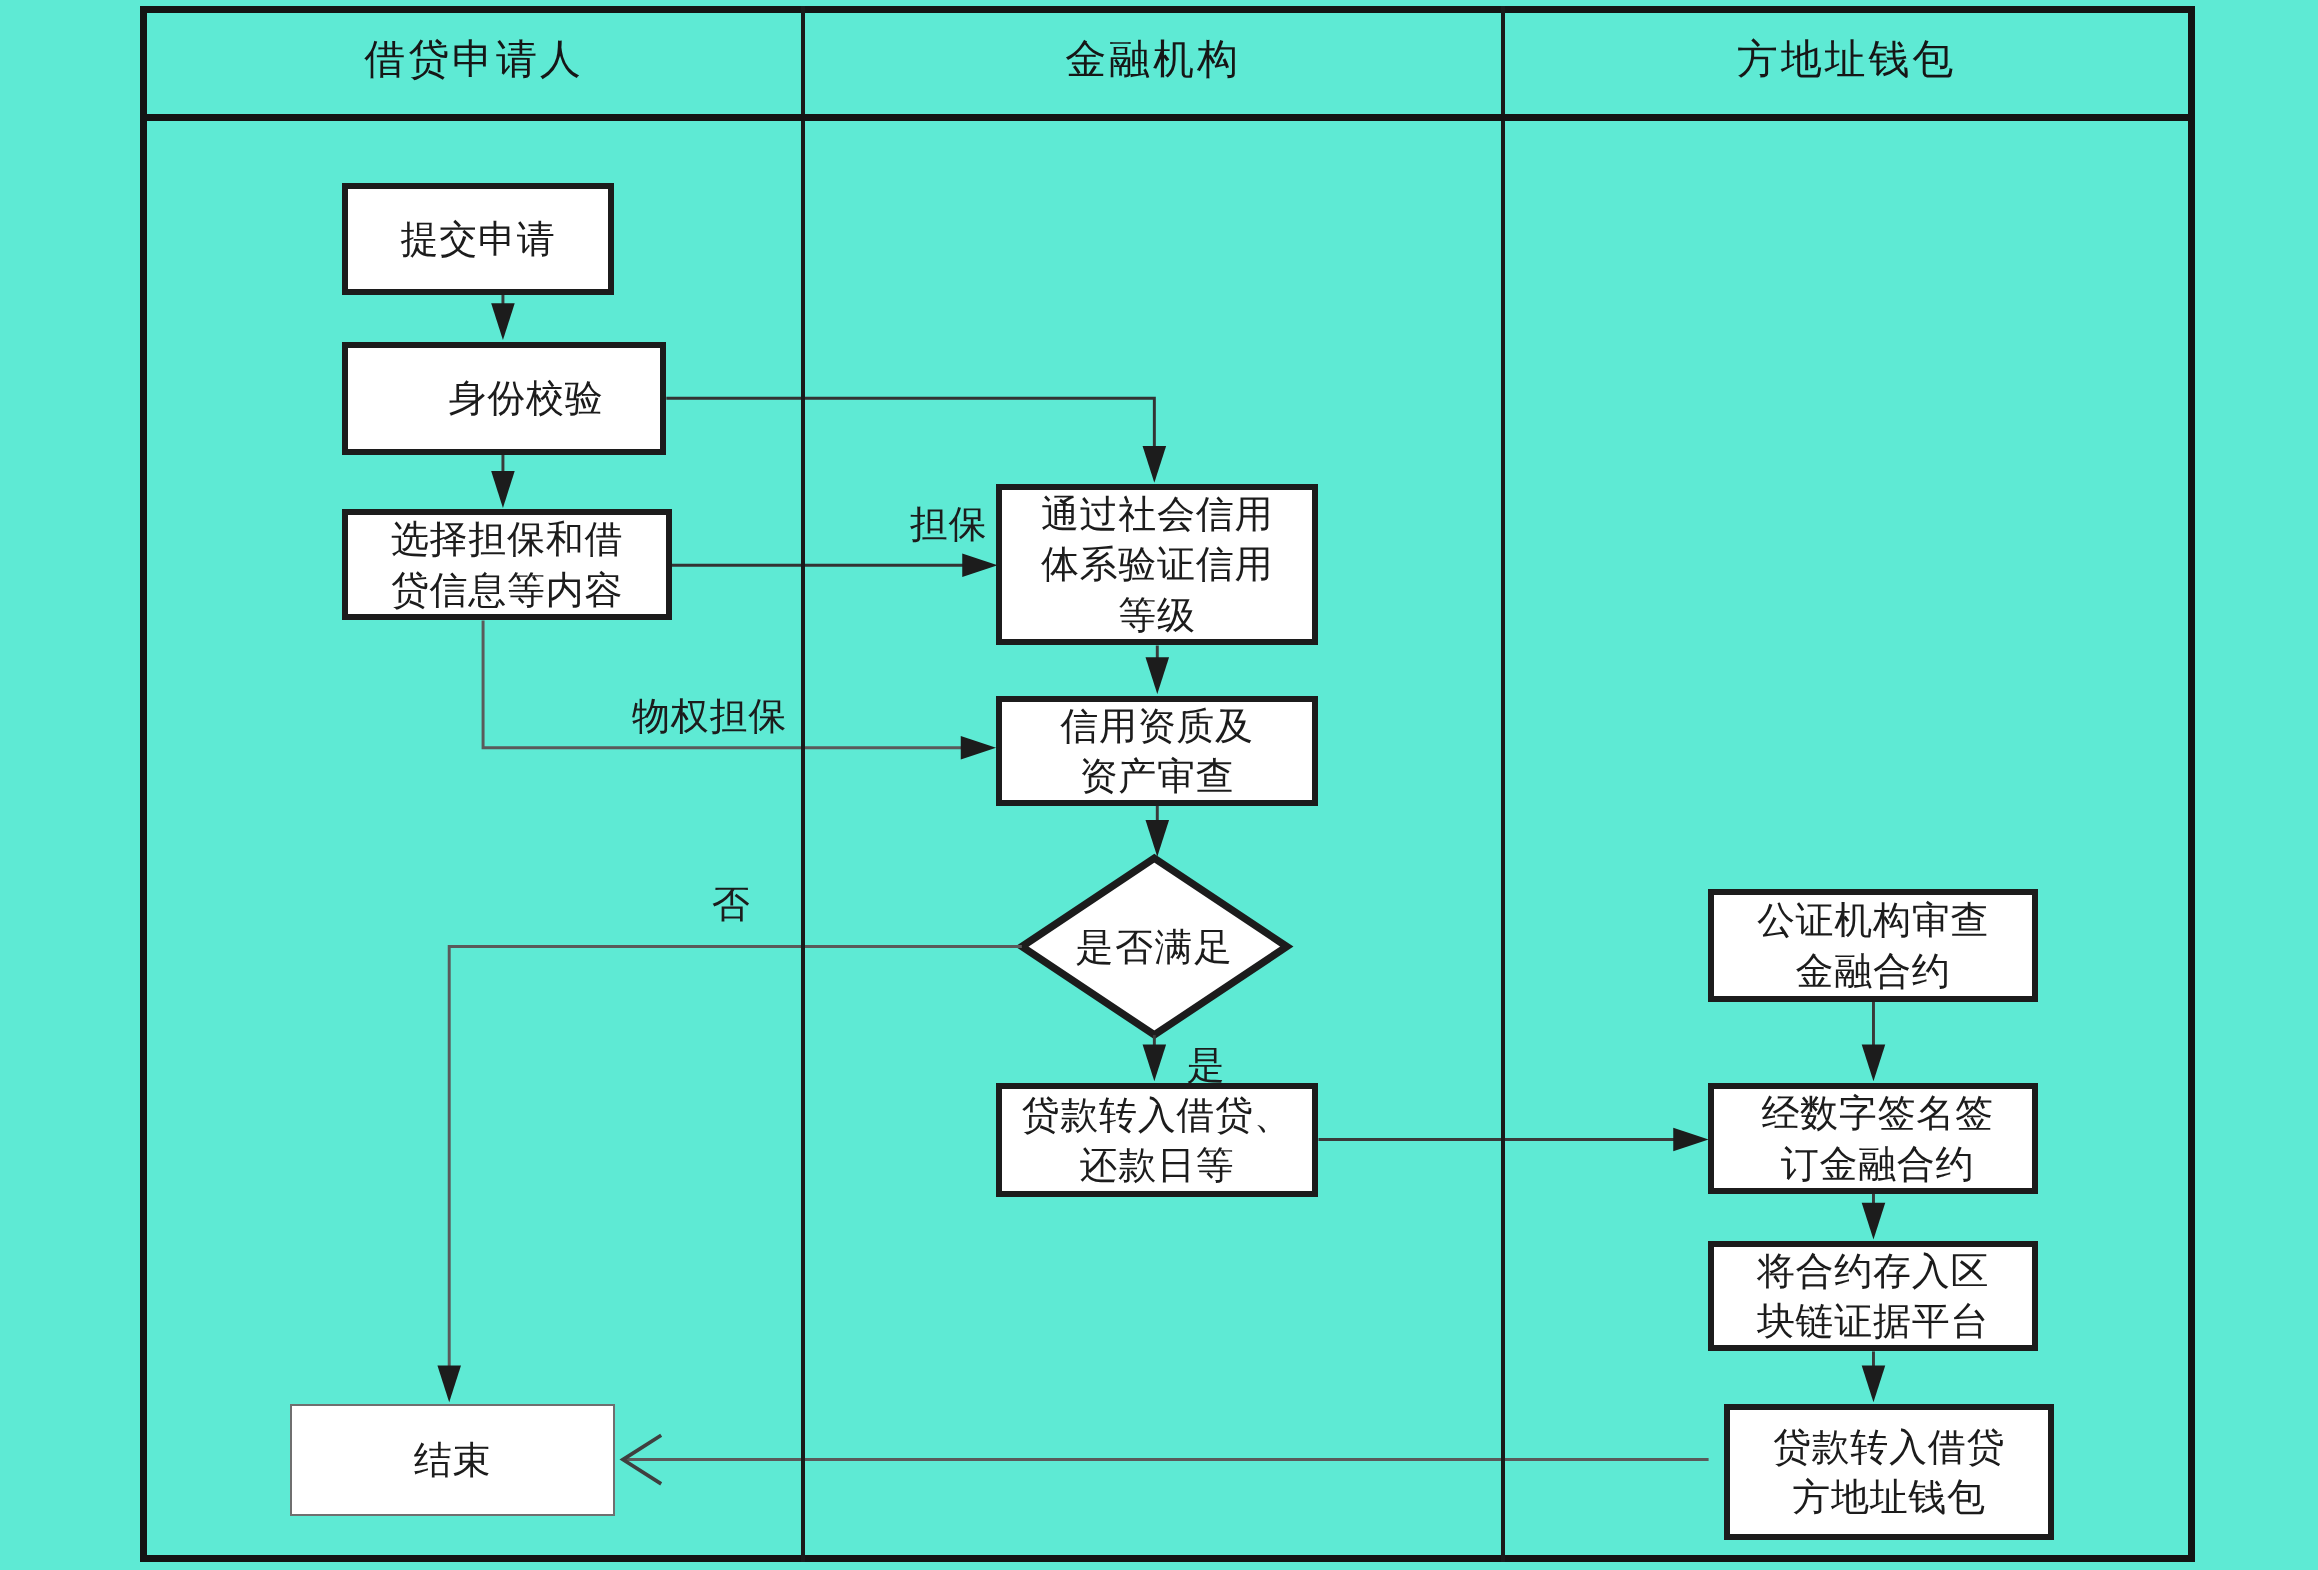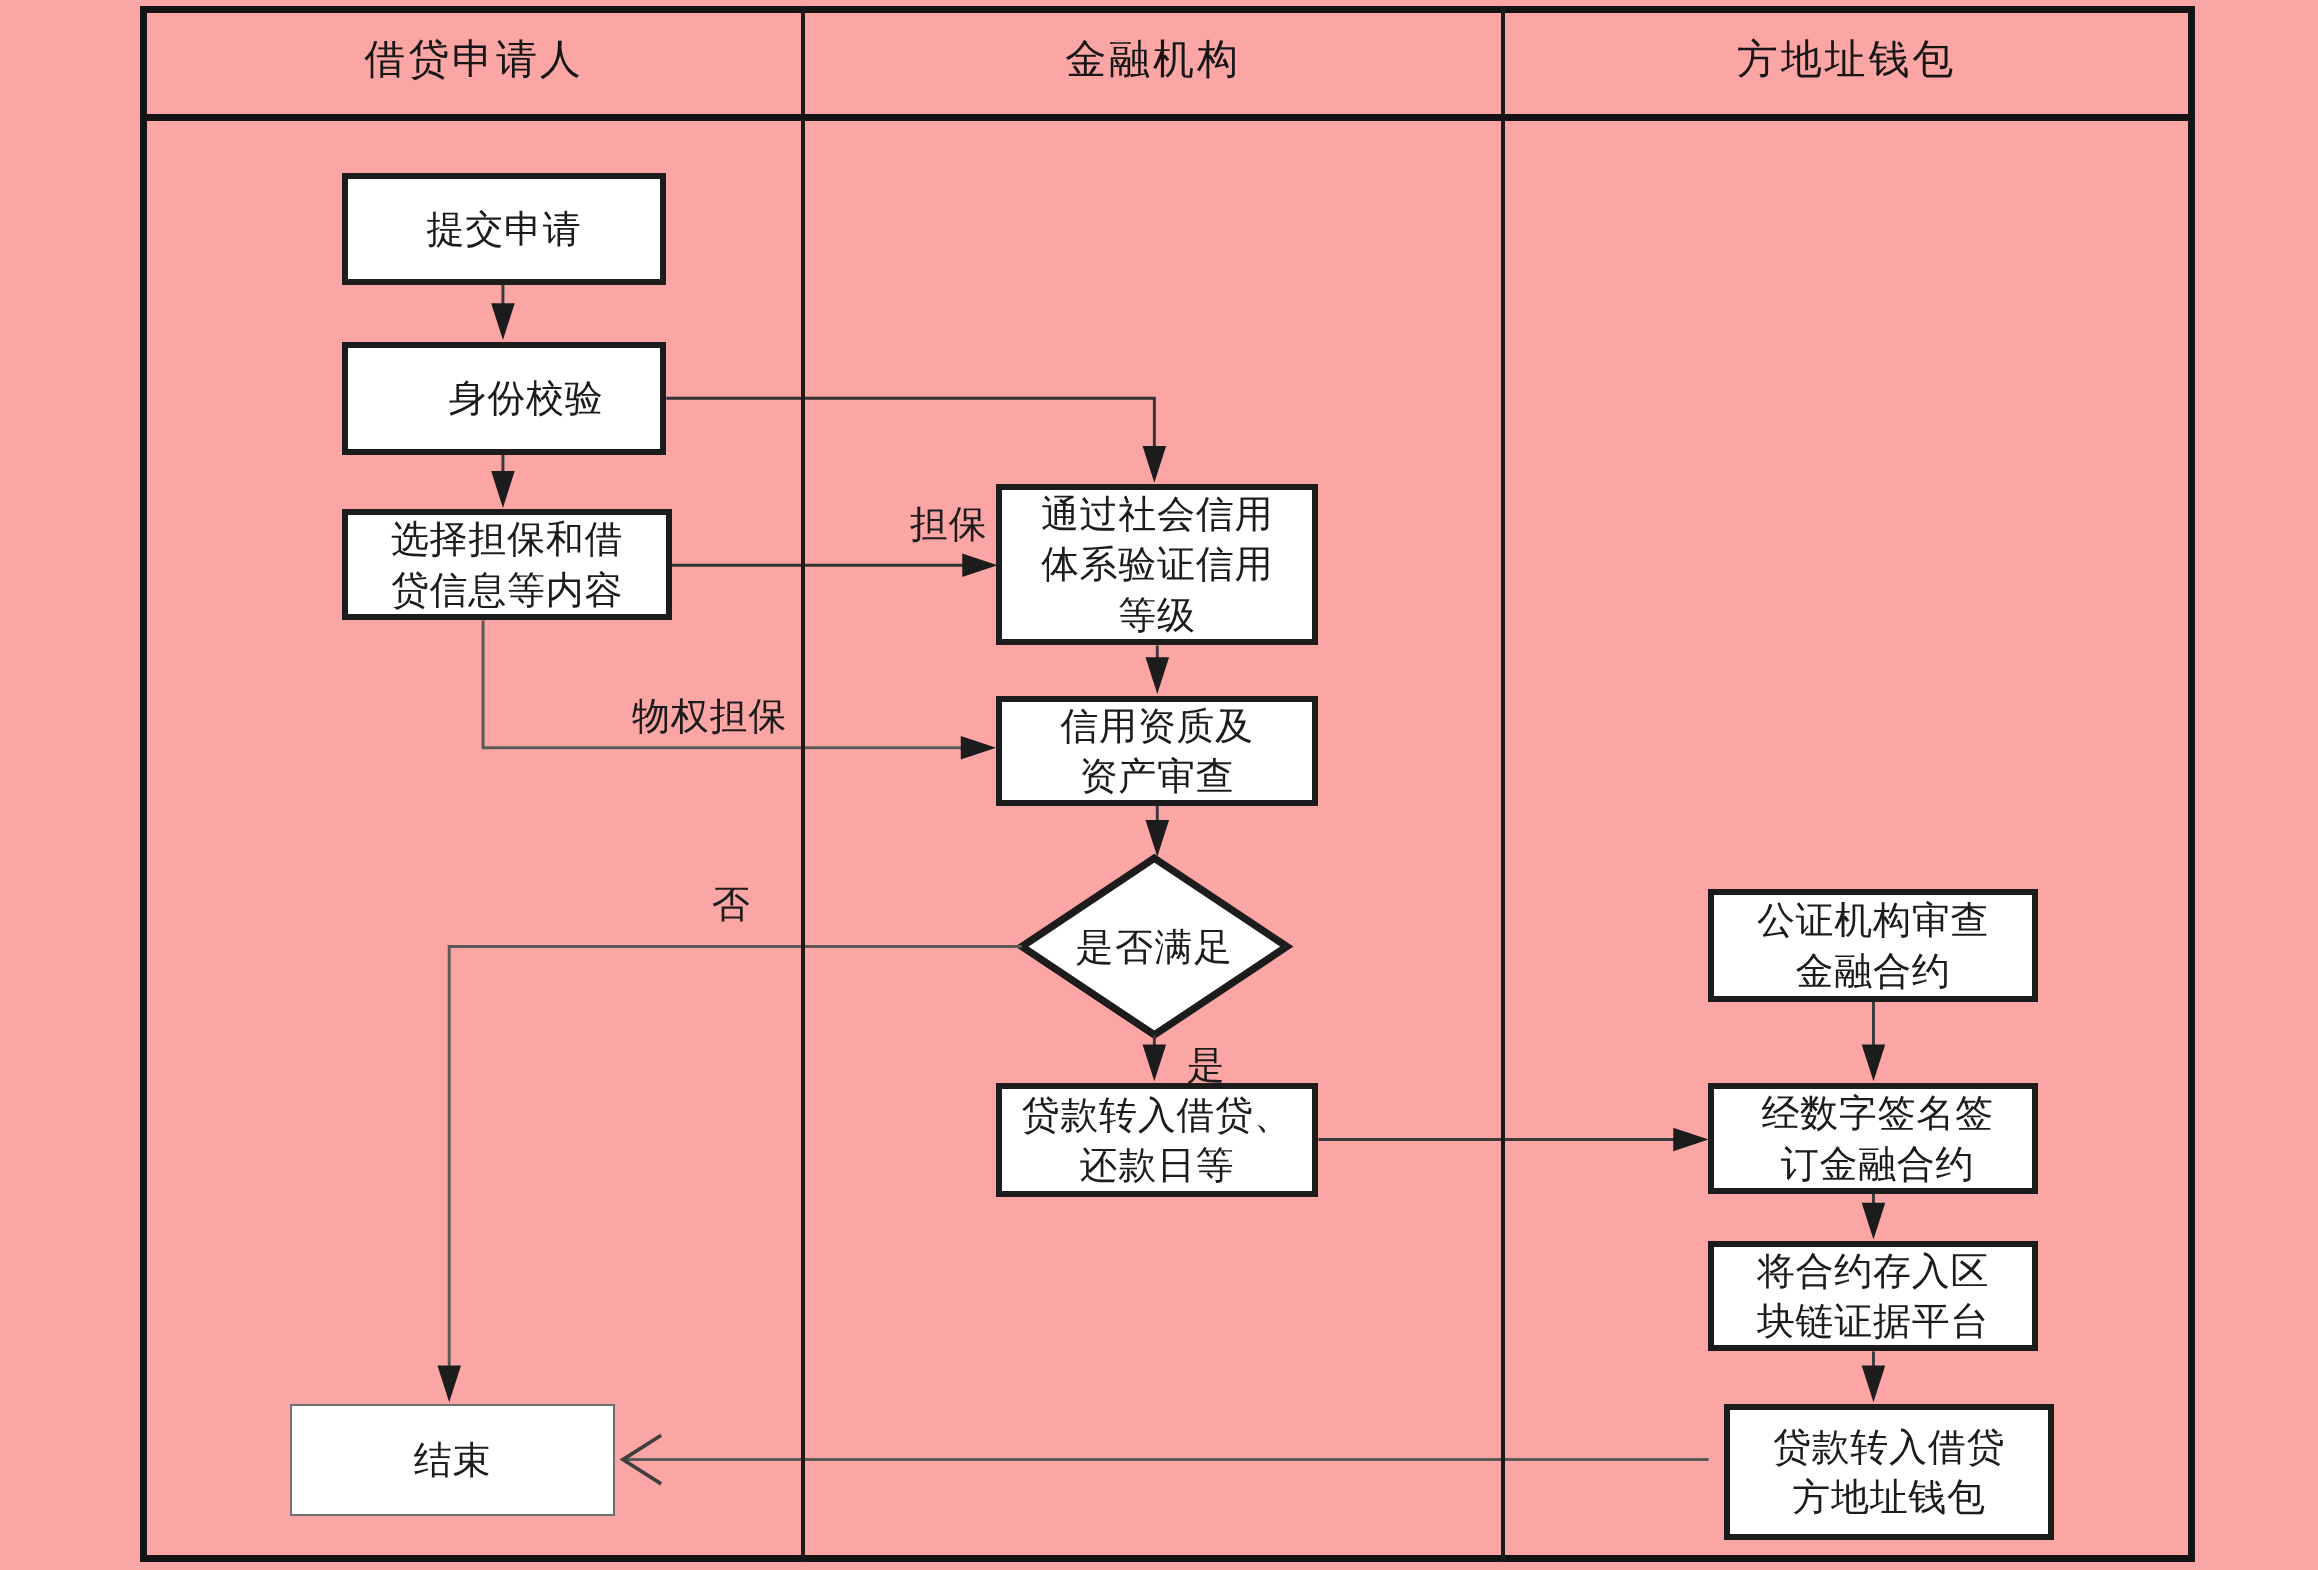--- a/index.html
+++ b/index.html
@@ -4,21 +4,21 @@
 <style>
   html, body {
     margin: 0;
     padding: 0;
     background: #ffffff;
   }
   .canvas {
     position: relative;
     width: 2319px;
     height: 1570px;
-    background: #fca5a5;
+    background: #5eead4;
     font-family: "Liberation Serif", "DejaVu Serif", serif;
     color: #1c1c1c;
     overflow: hidden;
   }
   
   .table-outer {
     position: absolute;
     left: 140px; top: 5.9px;
     width: 2055px; height: 1556px;
     border: 7.4px solid #141414;
@@ -176,21 +176,21 @@
 
   <div class="table-outer"></div>
   <div class="lane-divider" style="left:801px;"></div>
   <div class="lane-divider" style="left:1501px;"></div>
   <div class="header-rule"></div>
 
   <div class="lane-header" style="left:147px; width:654px;">借贷申请人</div>
   <div class="lane-header" style="left:805px; width:696px;">金融机构</div>
   <div class="lane-header" style="left:1505px; width:683px;">方地址钱包</div>
 
-  <div class="node" style="left:342px; top:173px; width:324px; height:112px;">提交申请</div>
+  <div class="node" style="left:342px; top:183px; width:272px; height:112px;">提交申请</div>
 
   <div class="node" style="left:342px; top:342px; width:324px; height:113px;padding-left:44px;">身份校验</div>
 
   <div class="node" style="left:342px; top:509px; width:330px; height:111px;">选择担保和借
 贷信息等内容</div>
 
   <div class="node thin" style="left:290px; top:1404px; width:325px; height:112px;">结束</div>
 
   <div class="node" style="left:996px; top:484px; width:322px; height:161px;">通过社会信用
 体系验证信用

